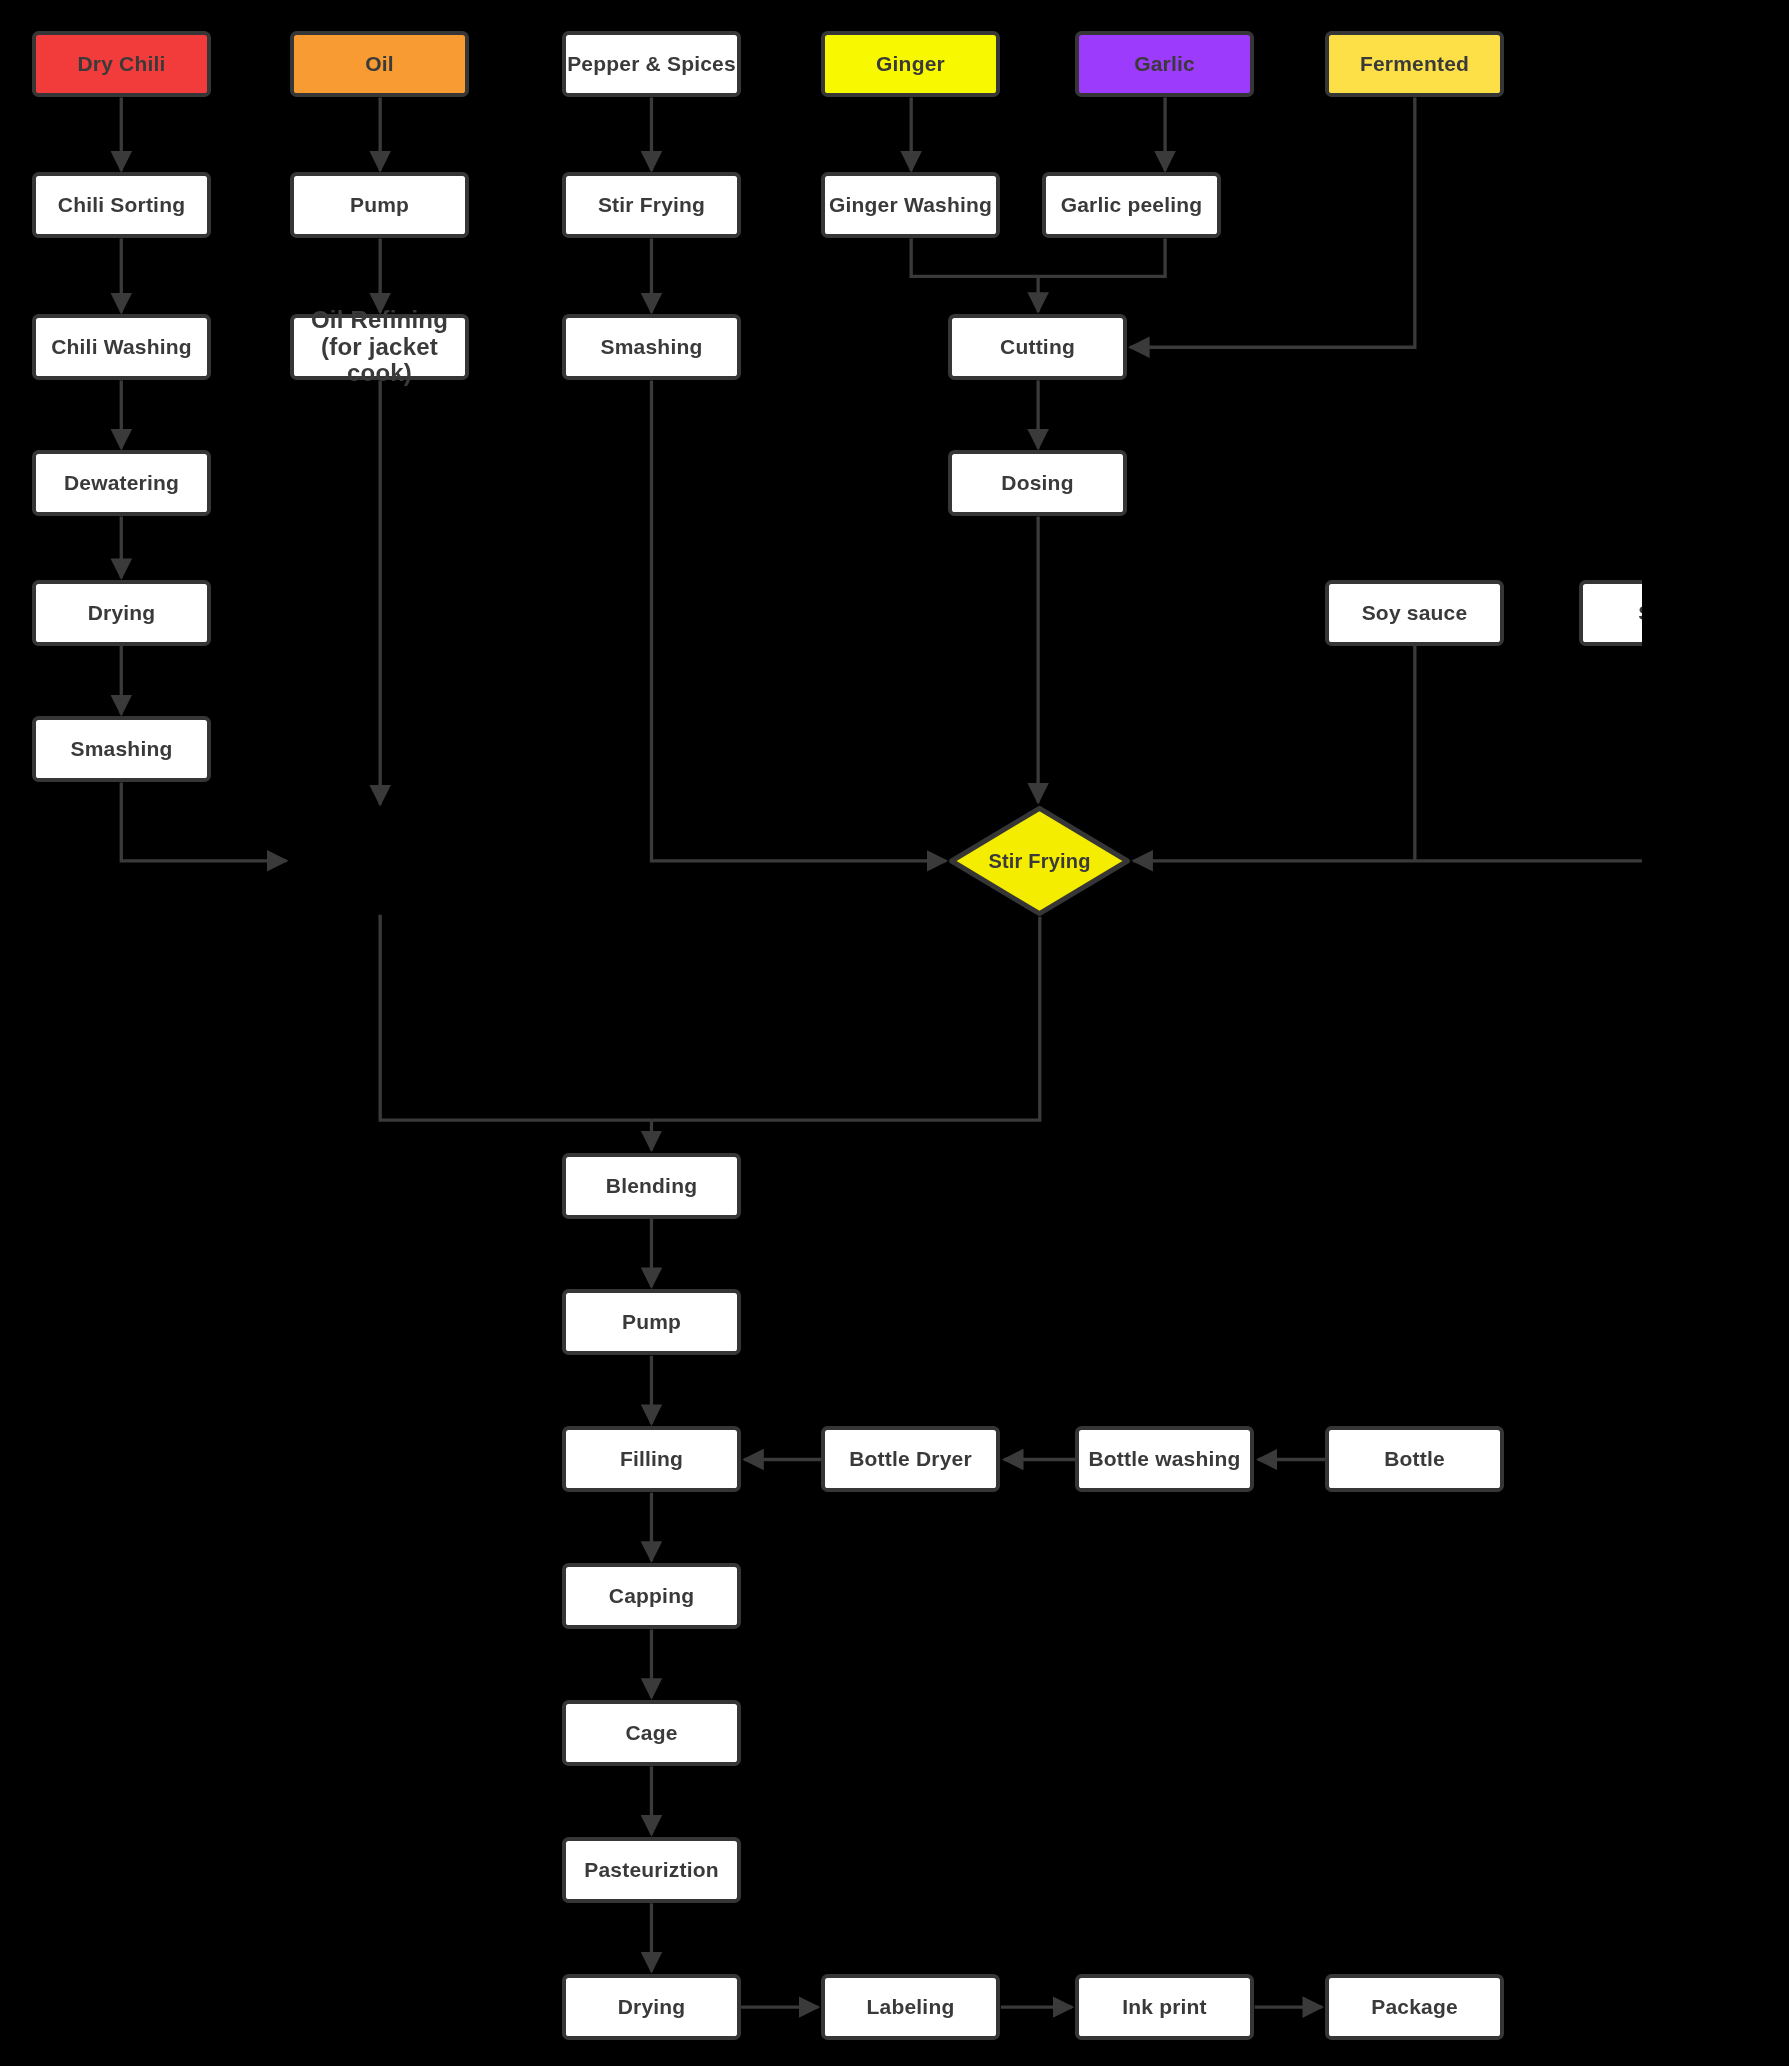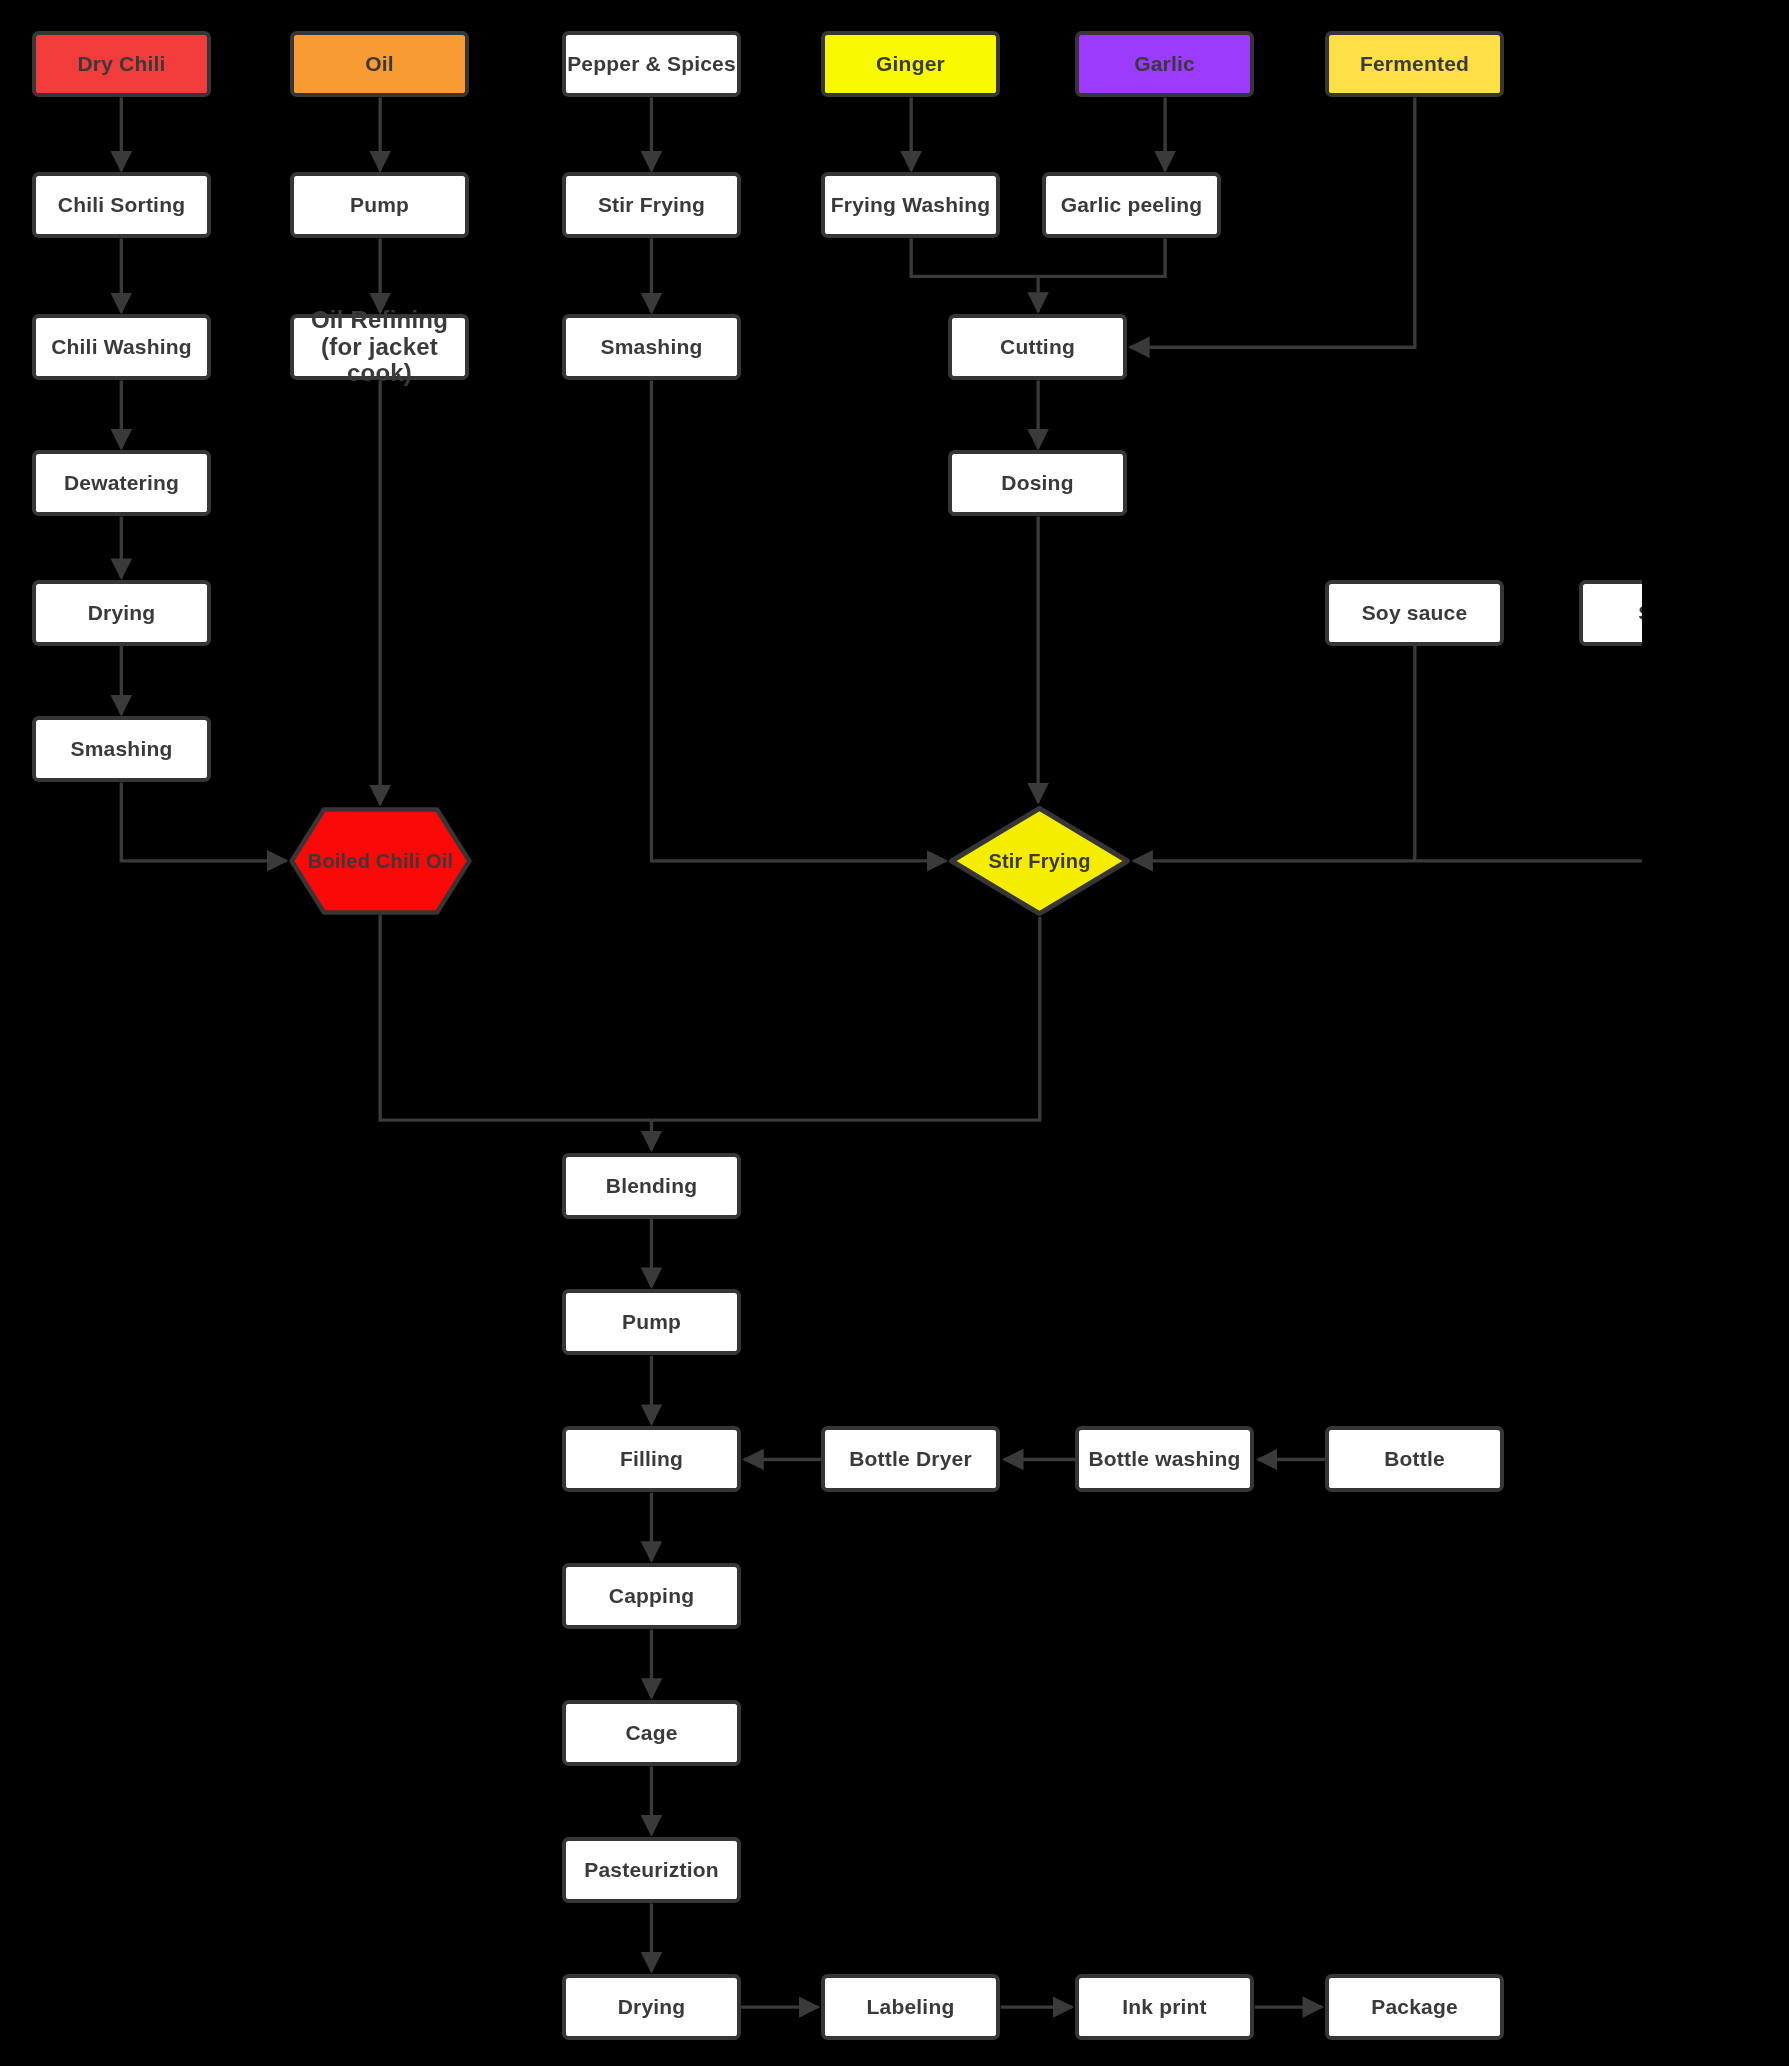--- a/index.html
+++ b/index.html
@@ -83,21 +83,21 @@
   <div class="node bg-green" style="left:1325px;top:31px">
     <span class="lbl">Fermented</span></div>
 
   <div class="node" style="left:32px;top:172px">
     <span class="lbl">Chili Sorting</span></div>
   <div class="node" style="left:290px;top:172px">
     <span class="lbl">Pump</span></div>
   <div class="node" style="left:562px;top:172px">
     <span class="lbl">Stir Frying</span></div>
   <div class="node" style="left:821px;top:172px">
-    <span class="lbl">Frying Washing</span></div>
+    <span class="lbl">Ginger Washing</span></div>
   <div class="node" style="left:1042px;top:172px">
     <span class="lbl">Garlic peeling</span></div>
 
   <div class="node" style="left:32px;top:314px">
     <span class="lbl">Chili Washing</span></div>
   <div class="node" style="left:290px;top:314px;font-size:24px">
     <span class="lbl">Oil Refining
 (for jacket cook)</span></div>
   <div class="node" style="left:562px;top:314px">
     <span class="lbl">Smashing</span></div>
@@ -112,26 +112,20 @@
   <div class="node" style="left:32px;top:580px">
     <span class="lbl">Drying</span></div>
   <div class="node" style="left:1325px;top:580px">
     <span class="lbl">Soy sauce</span></div>
   <div class="node" style="left:1579px;top:580px">
     <span class="lbl">Sugar</span></div>
 
   <div class="node" style="left:32px;top:716px">
     <span class="lbl">Smashing</span></div>
 
-  <div class="shape" style="left:289px;top:807px;width:183px;height:108px">
-    <svg viewBox="0 0 440 260">
-      <polygon points="6,130 84,6 356,6 434,130 356,254 84,254" stroke="#363636" stroke-width="11" stroke-linejoin="round" fill="#fb0808"></polygon>
-    </svg>
-    <span class="lbl">Boiled Chili Oil</span>
-  </div>
 
   <div class="shape" style="left:948px;top:805px;width:183px;height:112px">
     <svg viewBox="0 0 440 270">
       <polygon points="220,8 432,135 220,262 8,135" stroke="#363636" stroke-width="12" stroke-linejoin="round" fill="#f5ed00"></polygon>
     </svg>
     <span class="lbl">Stir Frying</span>
   </div>
 
   <div class="node" style="left:562px;top:1153px">
     <span class="lbl">Blending</span></div>

